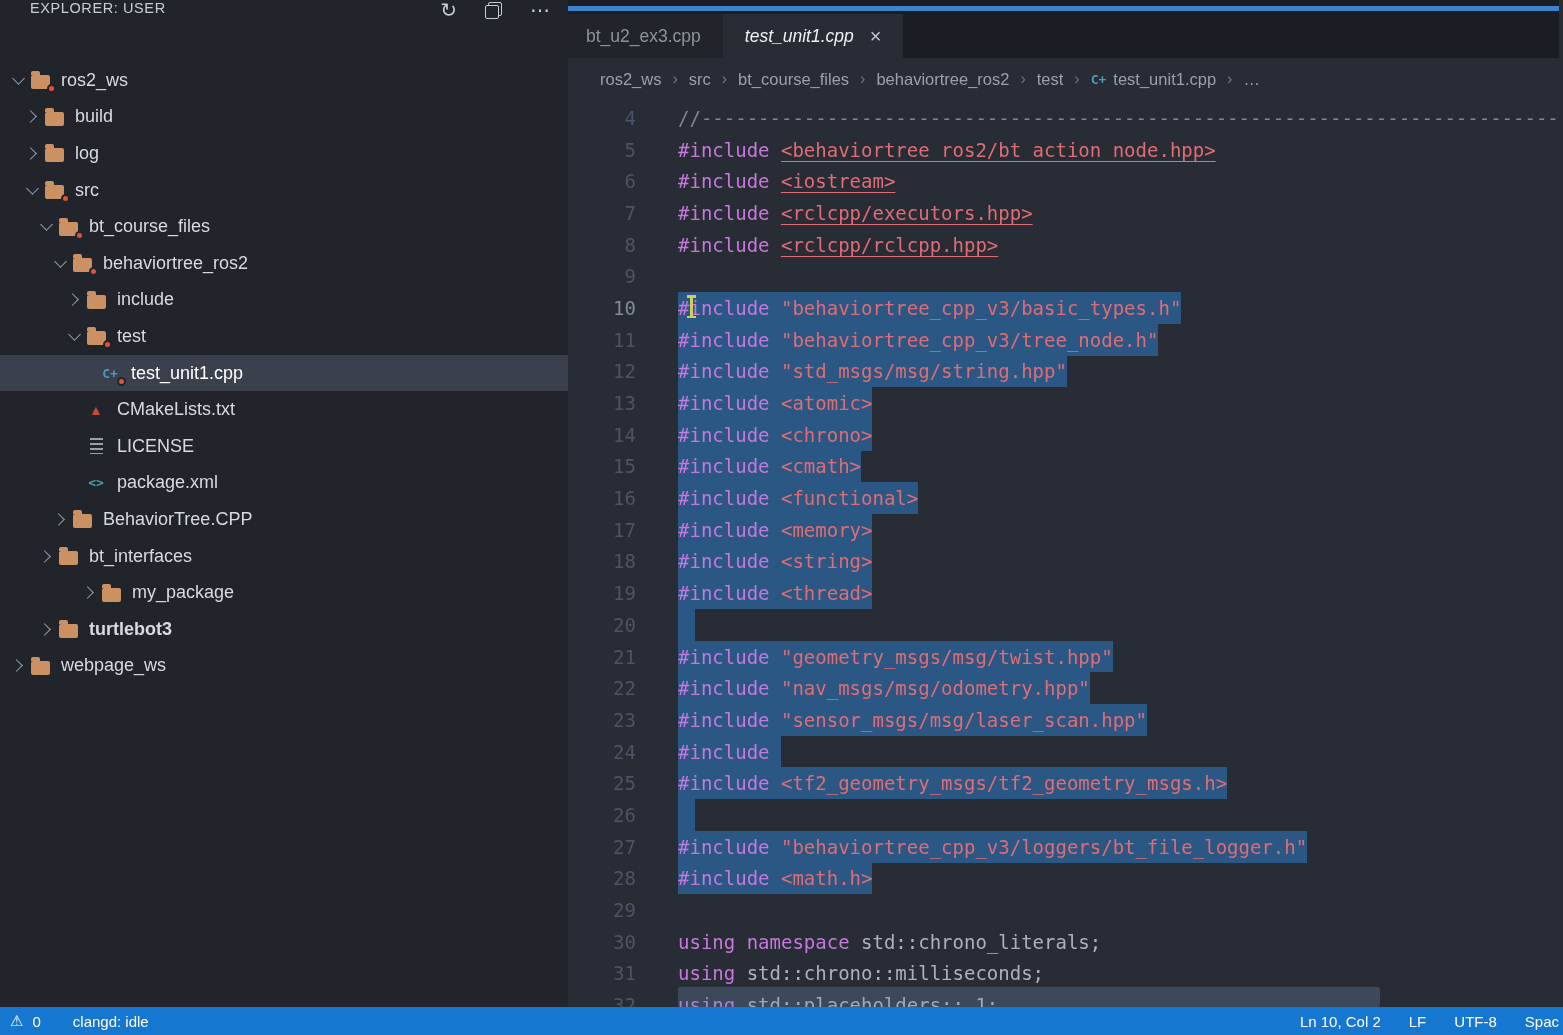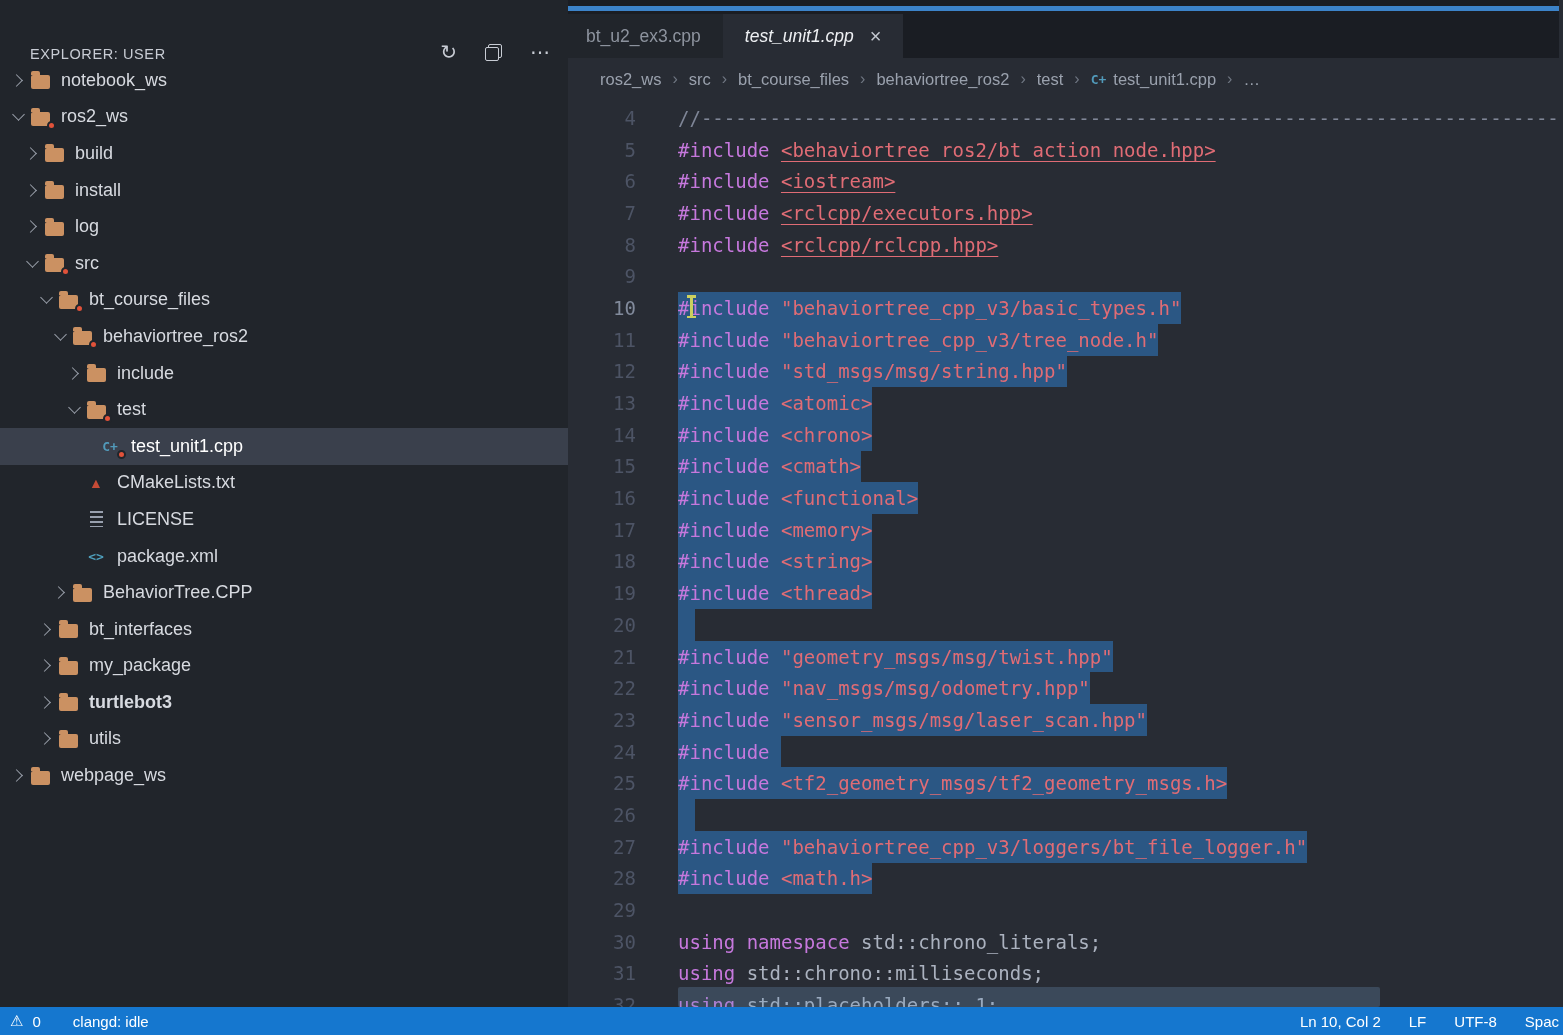--- a/index.html
+++ b/index.html
@@ -1,20 +1,20 @@
 <!DOCTYPE html>
 <html><head>
 <meta charset="utf-8">
 <style>
   *{margin:0;padding:0;box-sizing:border-box}
   html,body{width:1563px;height:1035px;overflow:hidden;background:#282c34;font-family:"Liberation Sans",sans-serif}
 
   
   .sidebar{position:absolute;left:0;top:0;width:568px;height:1007px;background:#21252b;color:#d7dae0;overflow:hidden;z-index:2}
-  .exp-header{display:flex;align-items:flex-end;height:62px;padding:0 18px 0 30px}
+  .exp-header{display:flex;align-items:flex-start;height:62px;padding:0 18px 0 30px}
   .exp-title{font-size:14.5px;letter-spacing:.6px;color:#c8ccd4}
   .exp-icons{margin-left:auto;display:flex;gap:28px;align-items:center}
   .hic{color:#c8ccd4;font-size:20px;line-height:1;cursor:pointer}
   .hic.squares{width:17px;height:17px;position:relative;display:inline-block}
   .hic.squares::after{content:'';position:absolute;right:0;top:0;width:12px;height:12px;border:1.7px solid #c8ccd4;border-radius:2px}
   .hic.squares::before{content:'';position:absolute;left:0;bottom:0;width:12px;height:12px;border:1.7px solid #c8ccd4;border-radius:2px;background:#21252b;z-index:1}
   .tree{font-size:18px}
   .trow{display:flex;align-items:center;height:36.6px;cursor:pointer;white-space:nowrap}
   .trow.selrow{background:#3a404c;color:#fff}
   .chev{width:20px;flex:0 0 20px;display:flex;justify-content:center;align-items:center}
@@ -74,47 +74,33 @@
   <div class="exp-header">
     <span class="exp-title">EXPLORER: USER</span>
     <span class="exp-icons">
         <span class="hic">↻</span>
         <span class="hic squares"></span>
         <span class="hic">⋯</span>
       </span>
   </div>
   <div class="tree">
       <div class="trow" style="padding-left: 8px;">
-        <span class="chev"></span>
-        <span class="icw">
-          <span class="fold"></span>
-        </span>
-        <span class="tlab">notebook_ws</span>
-      </div>
-      <div class="trow" style="padding-left: 8px;">
         <span class="chev down"></span>
         <span class="icw">
           <span class="fold"></span>
           <span class="gitdot"></span>
         </span>
         <span class="tlab">ros2_ws</span>
       </div>
       <div class="trow" style="padding-left: 22px;">
         <span class="chev"></span>
         <span class="icw">
           <span class="fold"></span>
         </span>
         <span class="tlab">build</span>
-      </div>
-      <div class="trow" style="padding-left: 22px;">
-        <span class="chev"></span>
-        <span class="icw">
-          <span class="fold"></span>
-        </span>
-        <span class="tlab">install</span>
       </div>
       <div class="trow" style="padding-left: 22px;">
         <span class="chev"></span>
         <span class="icw">
           <span class="fold"></span>
         </span>
         <span class="tlab">log</span>
       </div>
       <div class="trow" style="padding-left: 22px;">
         <span class="chev down"></span>
@@ -191,40 +177,33 @@
         </span>
         <span class="tlab">BehaviorTree.CPP</span>
       </div>
       <div class="trow" style="padding-left: 36px;">
         <span class="chev"></span>
         <span class="icw">
           <span class="fold"></span>
         </span>
         <span class="tlab">bt_interfaces</span>
       </div>
-      <div class="trow" style="padding-left: 36px;">
+      <div class="trow" style="padding-left: 36px; margin-left: 43px;">
         <span class="chev"></span>
         <span class="icw">
           <span class="fold"></span>
         </span>
         <span class="tlab">my_package</span>
       </div>
       <div class="trow" style="padding-left: 36px; font-weight: bold;">
         <span class="chev"></span>
         <span class="icw">
           <span class="fold"></span>
         </span>
         <span class="tlab">turtlebot3</span>
-      </div>
-      <div class="trow" style="padding-left: 36px;">
-        <span class="chev"></span>
-        <span class="icw">
-          <span class="fold"></span>
-        </span>
-        <span class="tlab">utils</span>
       </div>
       <div class="trow" style="padding-left: 8px;">
         <span class="chev"></span>
         <span class="icw">
           <span class="fold"></span>
         </span>
         <span class="tlab">webpage_ws</span>
       </div>
     </div>
 </div>

